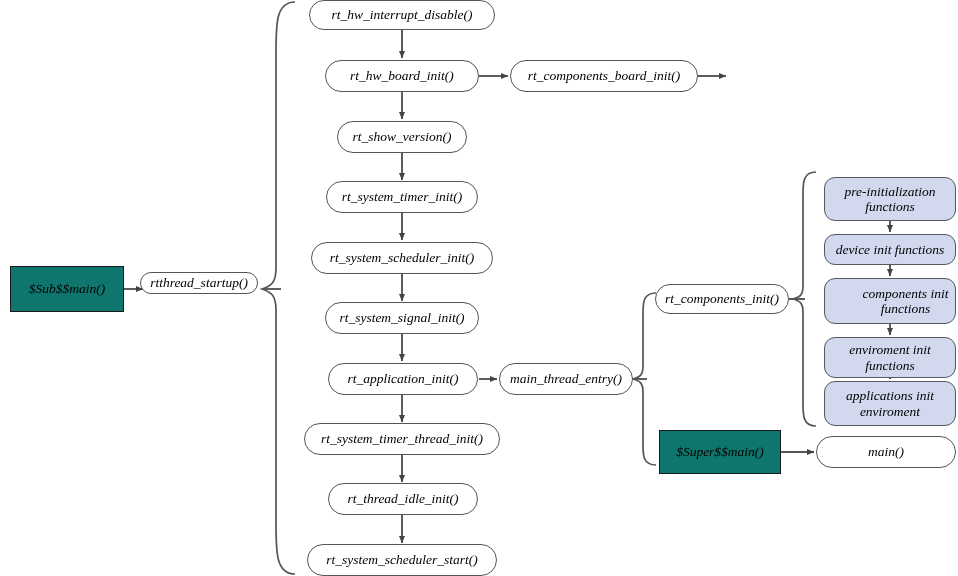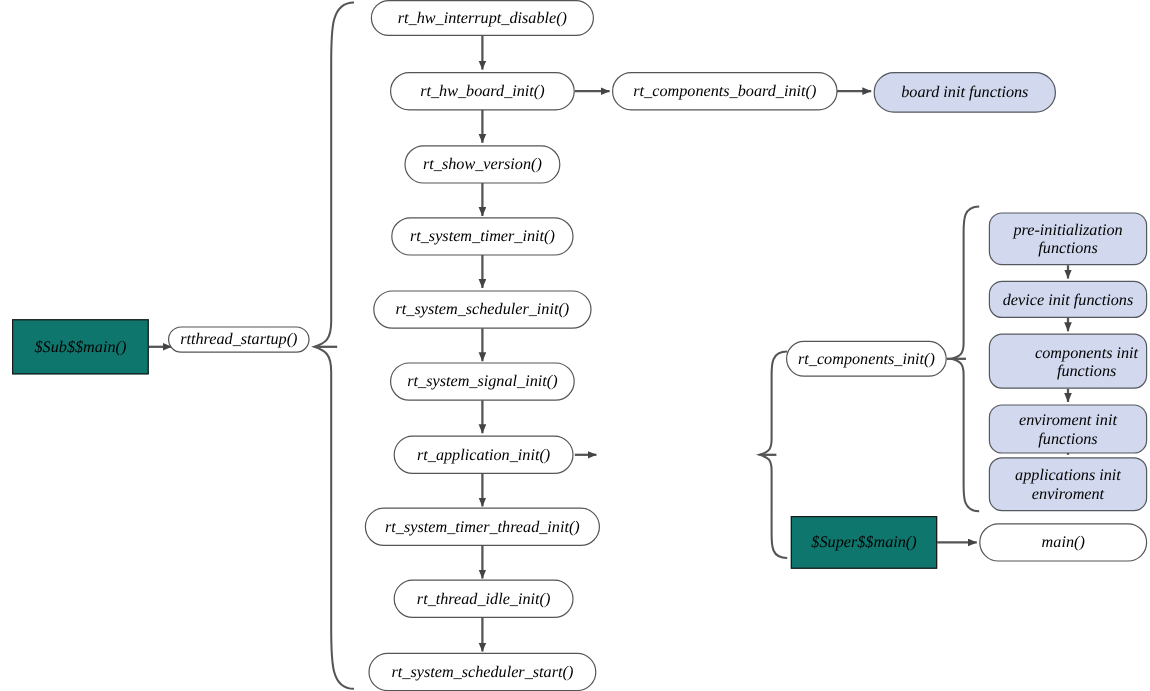--- a/index.html
+++ b/index.html
@@ -154,24 +154,24 @@
   </div>
 
   <div class="node rounded" style="left:307px; top:544px; width:190px; height:32px;">
     <span class="lbl">rt_system_scheduler_start()</span>
   </div>
 
   <div class="node rounded" style="left:510px; top:60px; width:188px; height:32px;align-items:center;">
     <span class="lbl">rt_components_board_init()</span>
   </div>
 
-  <div class="node rounded-blue" style="left:728px; top:60px; width:152px; height:34px; border-radius:17px;">
-    <span class="lbl">board init functions</span>
-  </div>
-
+
+  <div class="node rounded" style="left:499px; top:363px; width:134px; height:32px;">
+    <span class="lbl">main_thread_entry()</span>
+  </div>
 
   <div class="node rounded" style="left:655px; top:284px; width:134px; height:30px;">
     <span class="lbl">rt_components_init()</span>
   </div>
 
   <div class="node rounded-blue" style="left:824px; top:177px; width:132px; height:44px;">
     <span class="lbl">pre-initialization
 functions</span>
   </div>
 

